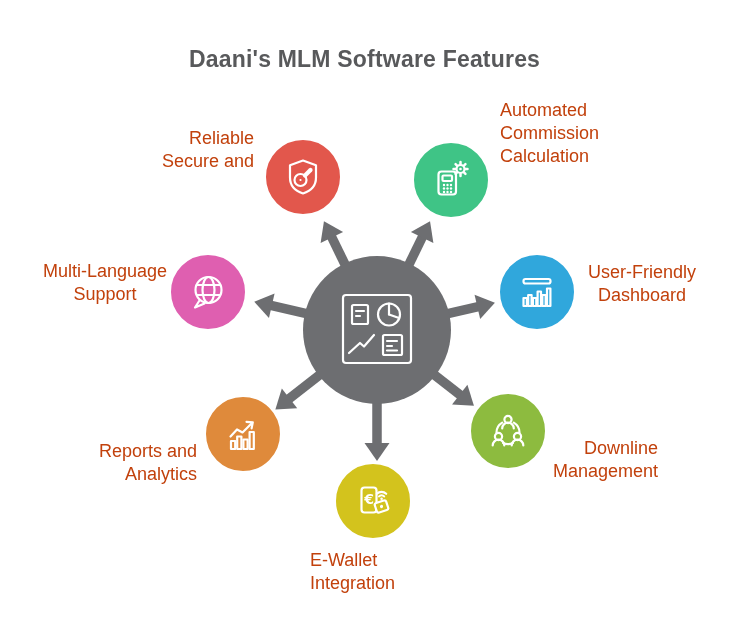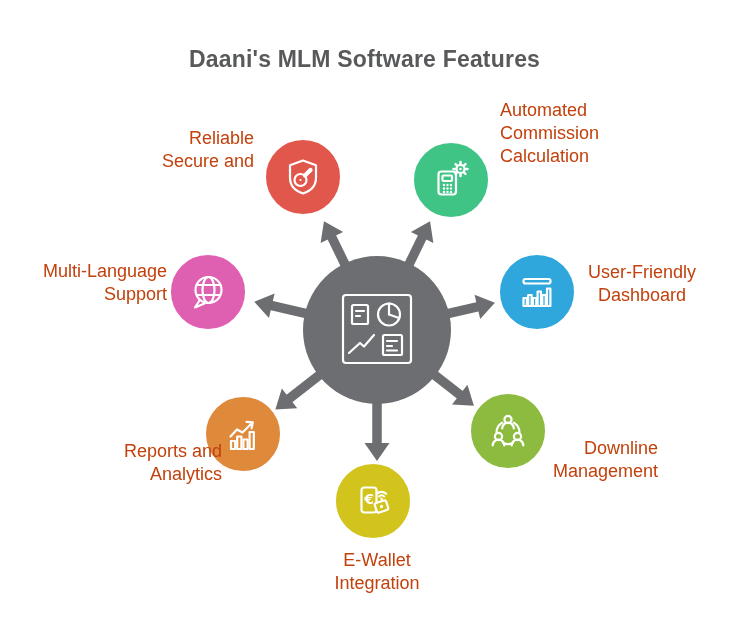--- a/index.html
+++ b/index.html
@@ -4,25 +4,25 @@
 <style>
   html,body{margin:0;padding:0;}
   body{background:#ffffff;font-family:"Liberation Sans",sans-serif;}
   .canvas{position:relative;width:735px;height:642px;background:#ffffff;overflow:hidden;}
   .title{position:absolute;top:46px;left:0;width:729px;text-align:center;
          font-size:23px;font-weight:bold;color:#58595b;letter-spacing:.2px;}
   .label{position:absolute;font-size:18px;line-height:23px;color:#c2410c;}
   .label span{display:block;}
   .lbl-secure{top:127px;right:481px;text-align:right;}
   .lbl-commission{top:99px;left:500px;text-align:left;}
-  .lbl-multilang{top:260px;right:568px;text-align:right;}
+  .lbl-multilang{top:260px;right:568px;text-align:center;}
   .lbl-dashboard{top:261px;left:588px;text-align:center;}
-  .lbl-reports{top:440px;right:513px;text-align:right;}
+  .lbl-reports{top:440px;right:538px;text-align:right;}
   .lbl-downline{top:437px;left:553px;text-align:right;}
-  .lbl-ewallet{top:549px;left:297px;width:160px;text-align:center;}
+  .lbl-ewallet{top:549px;left:310px;width:160px;text-align:left;}
   .bubble{position:absolute;width:74px;height:74px;border-radius:50%;
           border:3px solid #ffffff;box-sizing:content-box;
           display:flex;align-items:center;justify-content:center;}
   .pos-secure{left:263px;top:137px;}
   .pos-commission{left:411px;top:140px;}
   .pos-multilang{left:168px;top:252px;}
   .pos-dashboard{left:497px;top:252px;}
   .pos-reports{left:203px;top:394px;}
   .pos-downline{left:468px;top:391px;}
   .pos-ewallet{left:333px;top:461px;}

